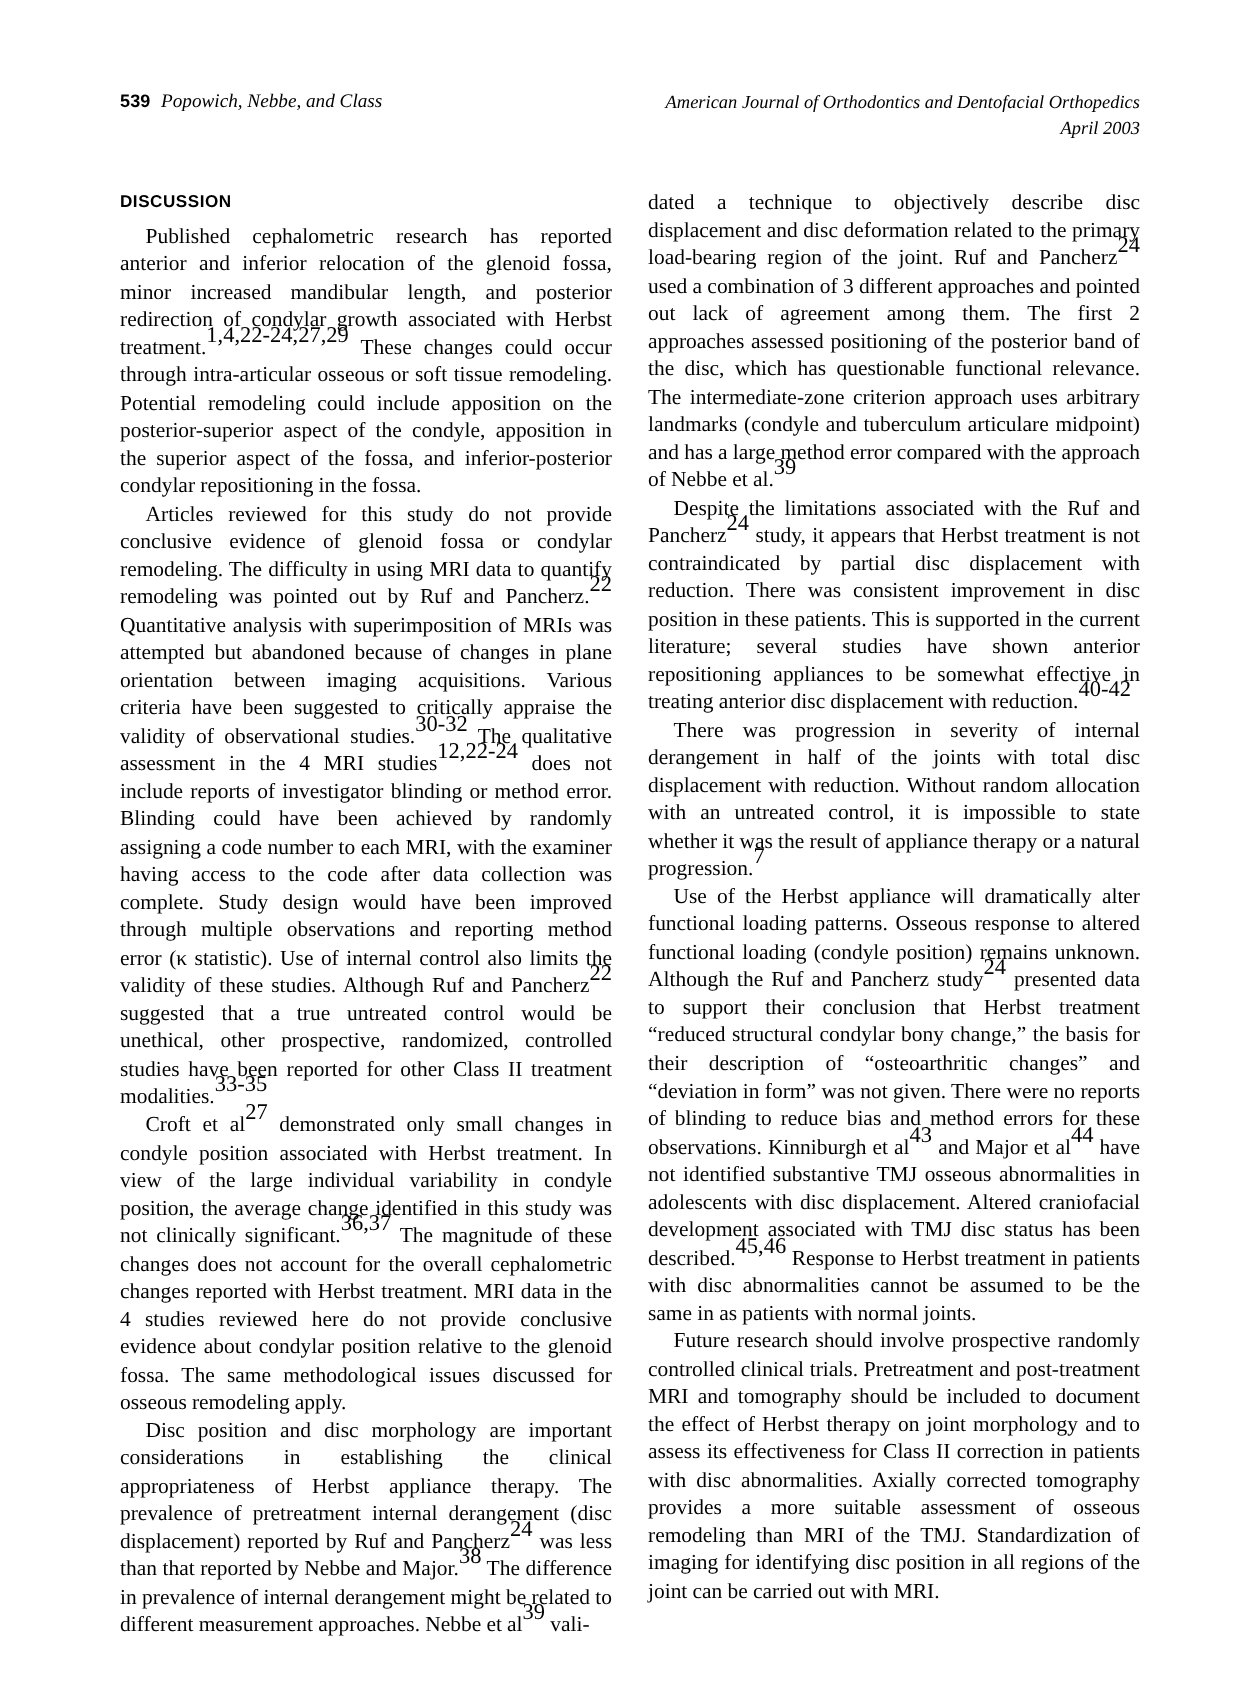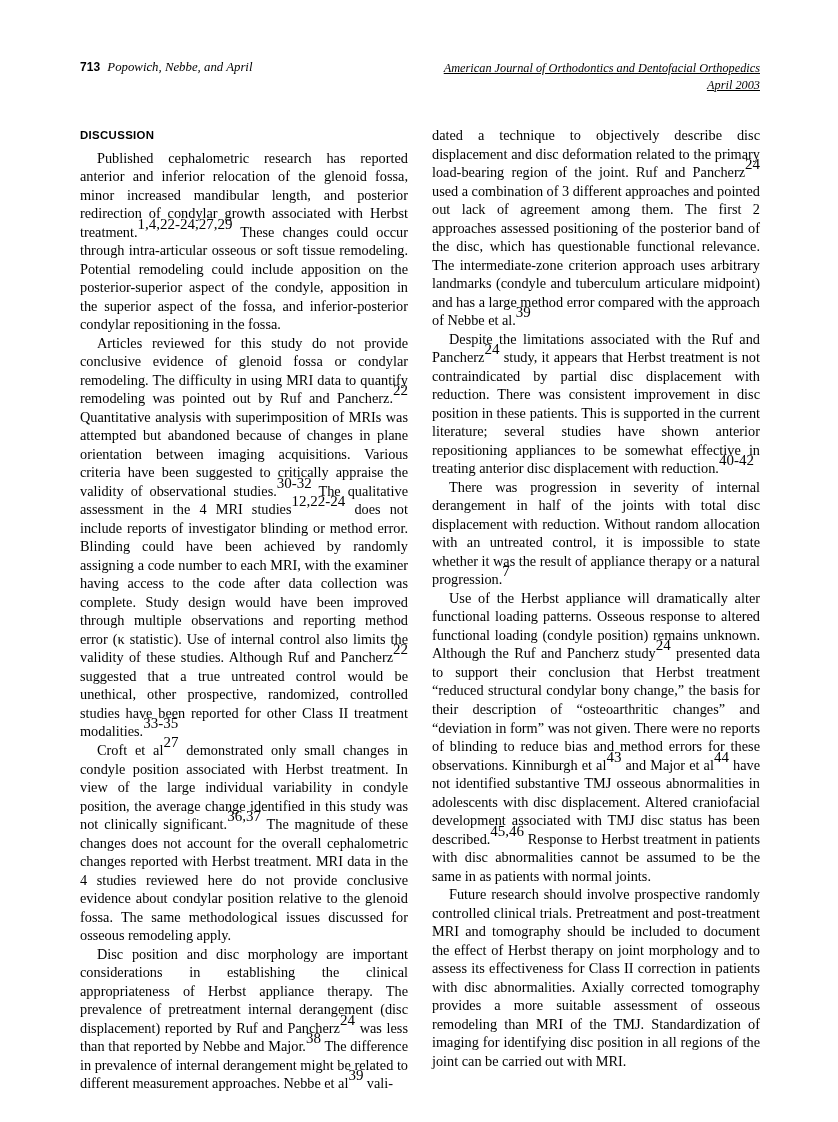--- a/index.html
+++ b/index.html
@@ -53,21 +53,20 @@
     margin-left: 7px;
   }
   .rh-right {
     position: absolute;
     right: 0;
     top: 0;
     text-align: right;
     font-style: italic;
     font-size: 12.3px;
     line-height: 16.5px;
-    text-decoration: underline;
   }
   .rh-journal { display: block; white-space: nowrap; }
   .rh-date { display: block; white-space: nowrap; text-align: right; }
 
   
   .columns {
     position: absolute;
     left: 80px;
     top: 126px;
     width: 680px;
@@ -109,21 +108,21 @@
     vertical-align: 0.52em;
   }
 </style>
 </head>
 <body>
 
 <div class="page">
 
   <div class="running-head">
     <div class="rh-left">
-      <span class="rh-pagenum">713</span><span class="rh-authors">Popowich, Nebbe, and April</span>
+      <span class="rh-pagenum">539</span><span class="rh-authors">Popowich, Nebbe, and Class</span>
     </div>
     <div class="rh-right">
       <span class="rh-journal">American Journal of Orthodontics and Dentofacial Orthopedics</span>
       <span class="rh-date">April 2003</span>
     </div>
   </div>
 
   <div class="columns">
     <div class="col" id="col-left">
       <h2 class="section-heading">DISCUSSION</h2>

